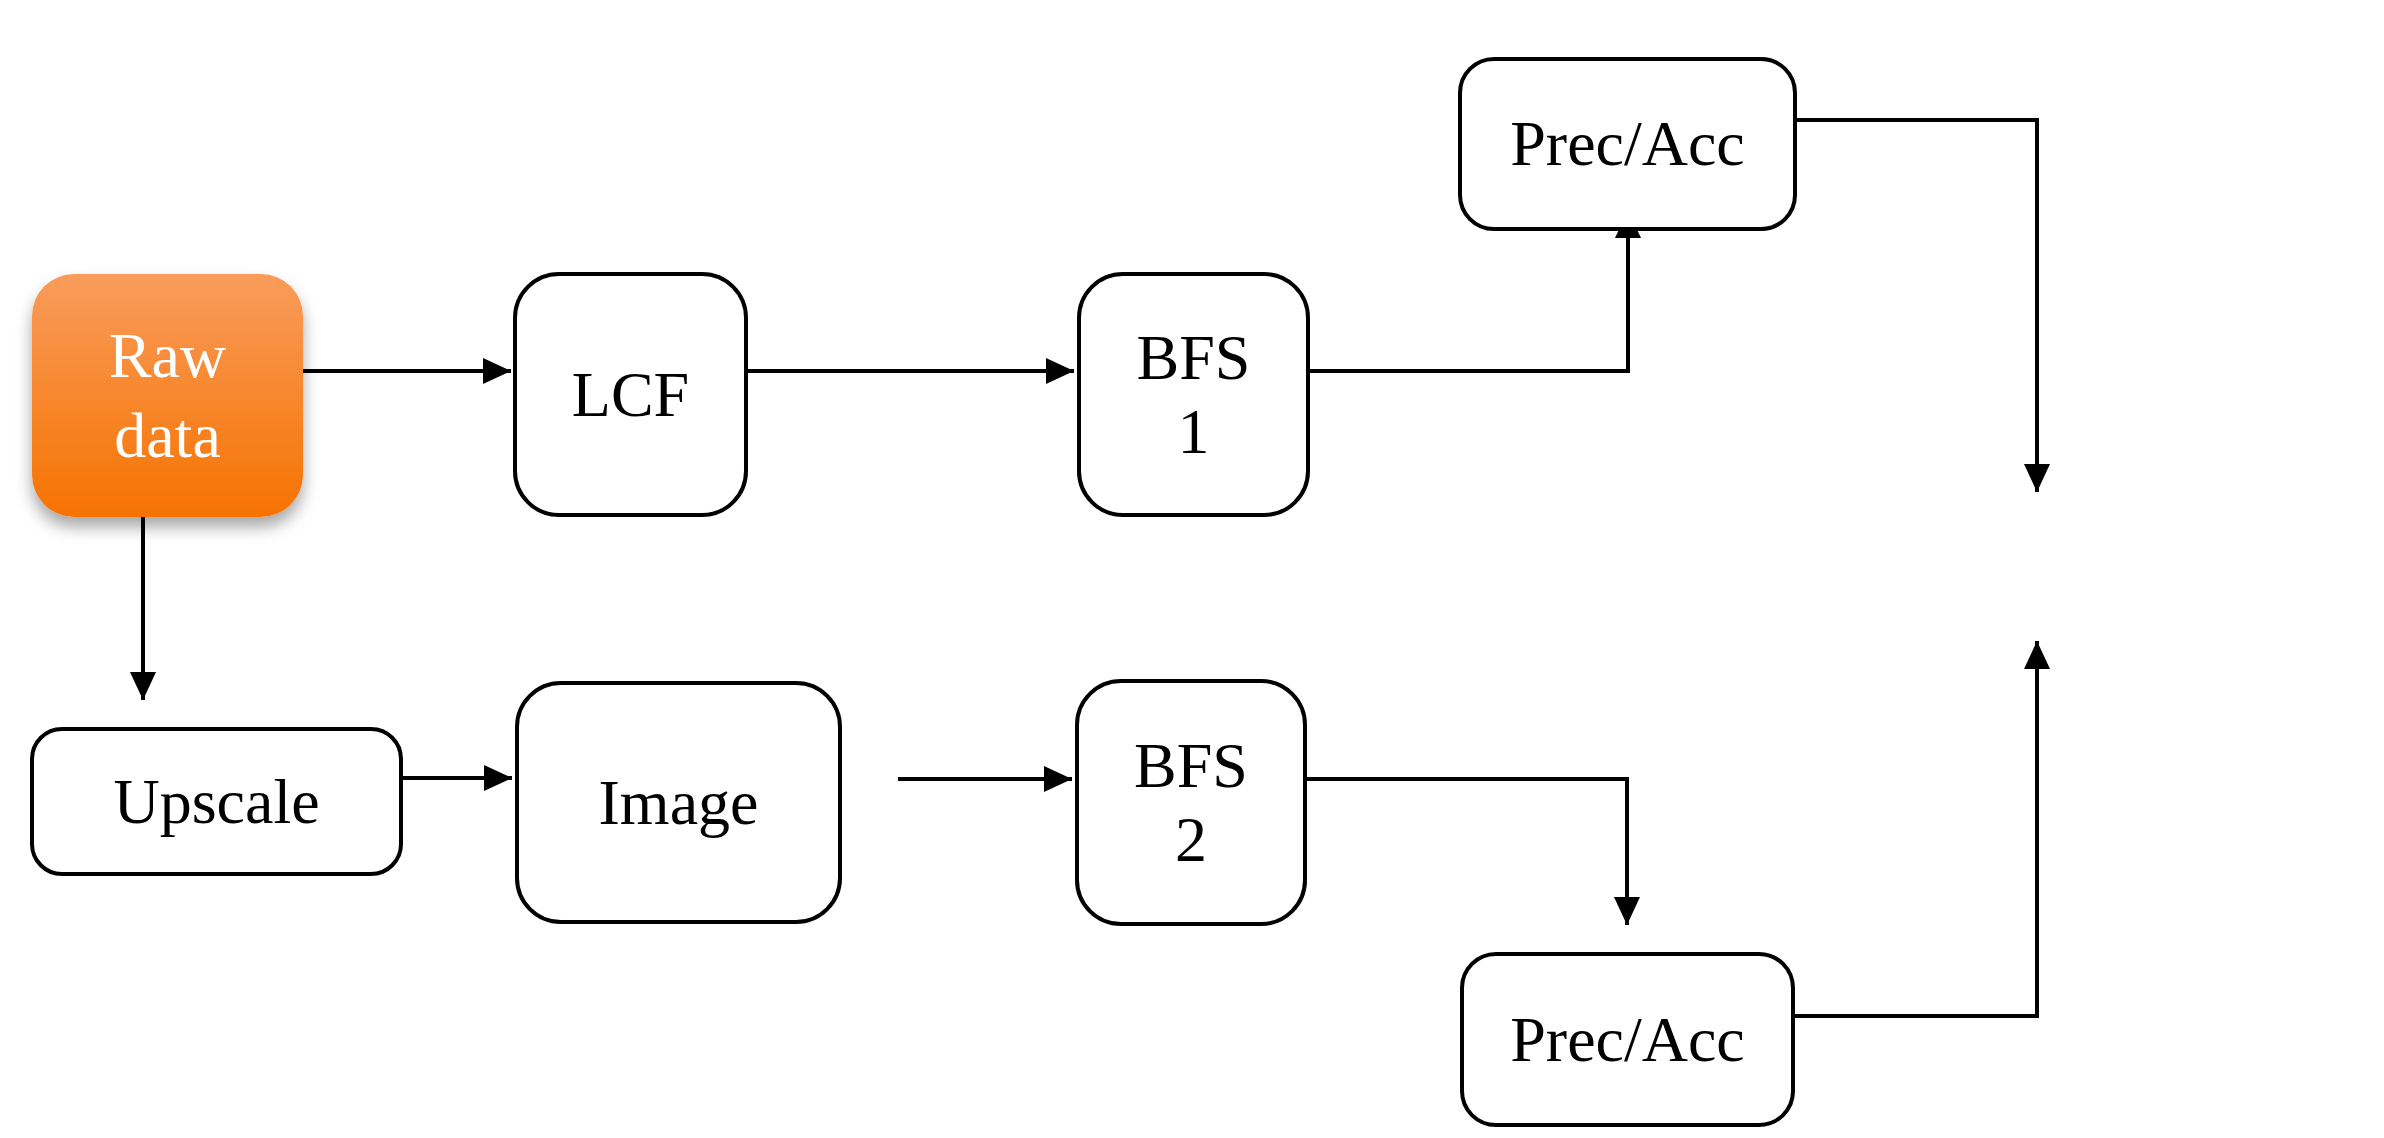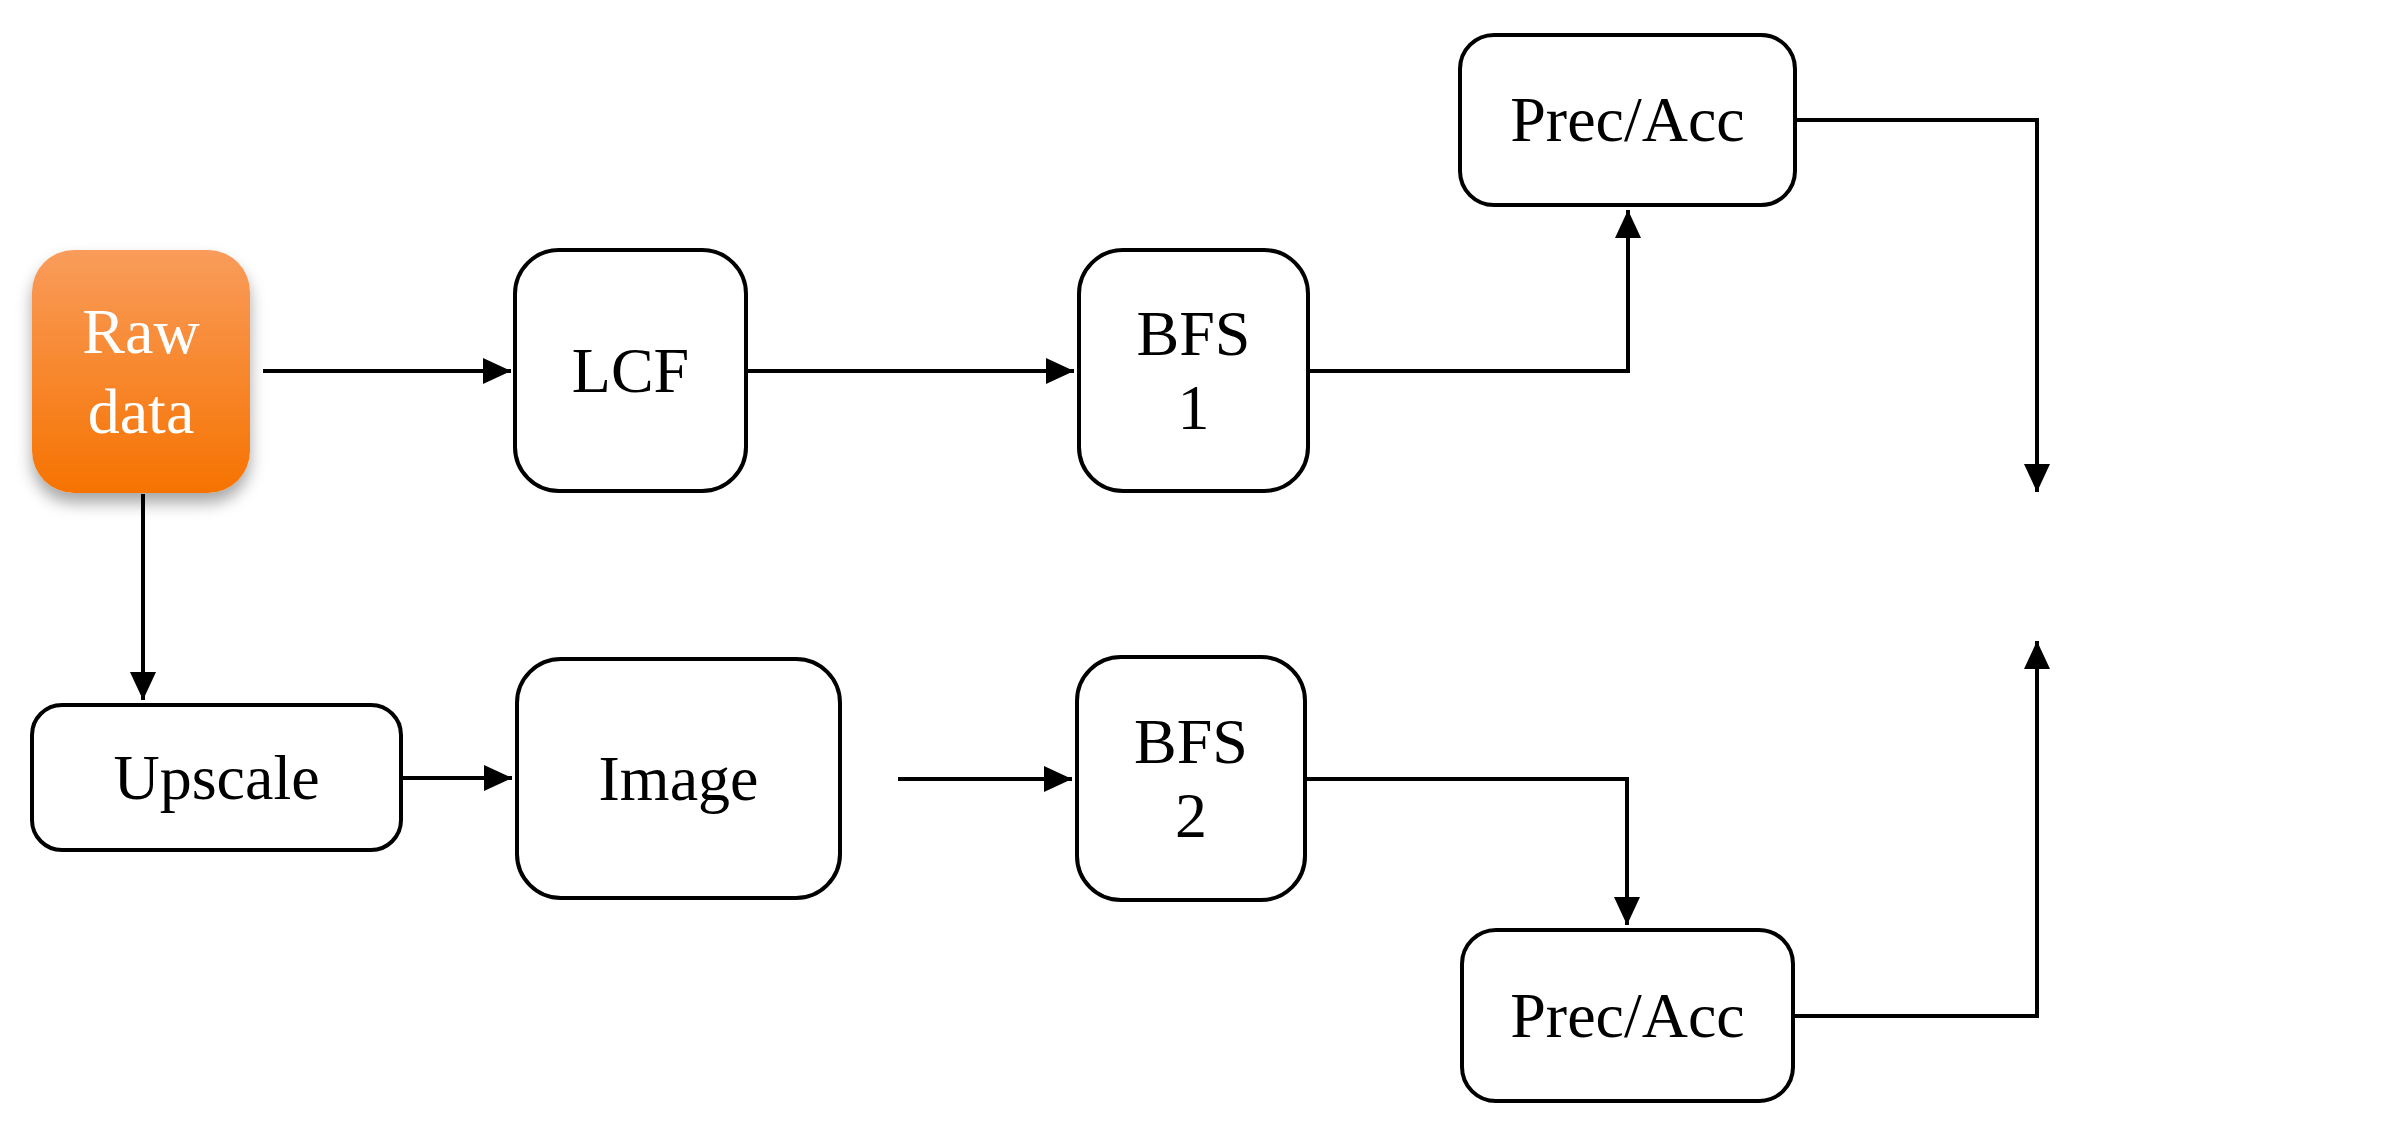--- a/index.html
+++ b/index.html
@@ -31,27 +31,28 @@
     box-sizing: border-box;
     display: flex;
     flex-direction: column;
     align-items: center;
     justify-content: center;
     text-align: center;
     font-size: 64px;
     line-height: 1.15;
     color: #000000;
     white-space: nowrap;
+    margin-top: 24px;
   }
   .outlined {
     background: #ffffff;
     border: 4px solid #000000;
   }
   .node-raw-data {
-    left: 32px; top: 250px; width: 218px; height: 243px;
+    left: 32px; top: 250px; width: 271px; height: 243px;
     border-radius: 42px;
     background: linear-gradient(180deg, #f99c5b 0%, #f67301 100%);
     color: #ffffff;
     box-shadow: 0 10px 16px rgba(0,0,0,0.35);
     gap: 6px;
   }
   .node-lcf {
     left: 513px; top: 248px; width: 235px; height: 245px;
     border-radius: 46px;
   }

